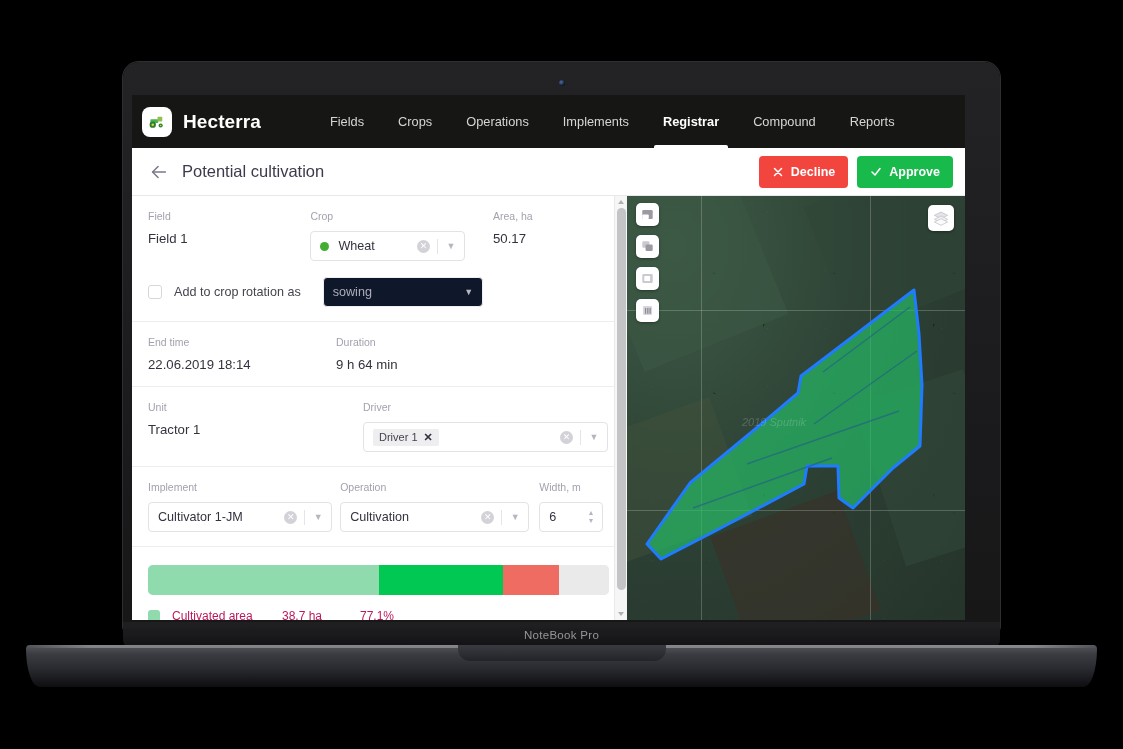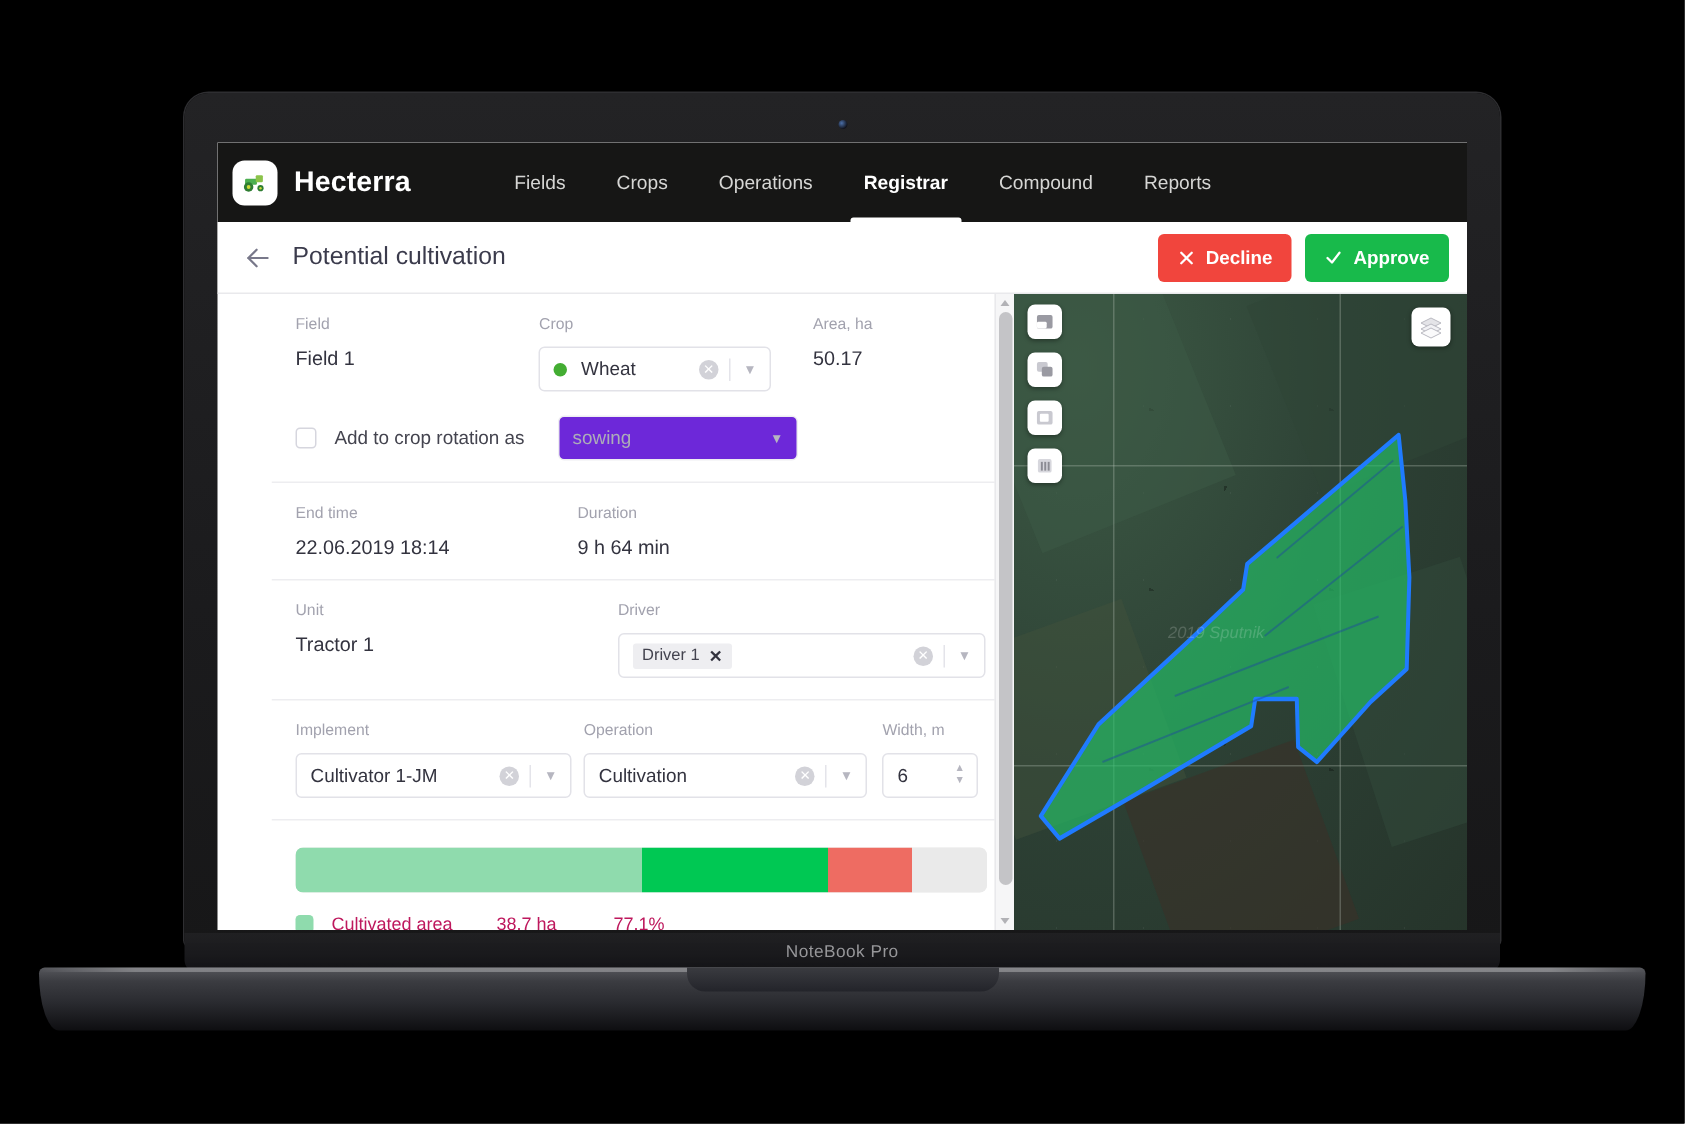--- a/index.html
+++ b/index.html
@@ -19,21 +19,21 @@
     background: linear-gradient(180deg,#232325 0%, #1b1b1d 60%, #171718 100%);
     border-radius: 16px 16px 4px 4px;
     box-shadow: 0 0 0 1px #2e2e31, 0 18px 40px rgba(0,0,0,.8);
   }
   .webcam {
     position: absolute; left: 50%; top: 18px; transform: translateX(-50%);
     width: 6px; height: 6px; border-radius: 50%;
     background: radial-gradient(circle at 35% 35%, #4b6fa8, #11131c 70%);
   }
   .screen {
-    position: absolute; left: 145px; top: 95px;
+    position: absolute; left: 132px; top: 95px;
     width: 833px; height: 525px;
     background: #fff; overflow: hidden;
   }
   .lid-chin {
     position: absolute; left: 123px; top: 622px;
     width: 877px; height: 26px;
     background: linear-gradient(180deg,#202022,#16161a);
     border-radius: 0 0 8px 8px;
     display: flex; align-items: center; justify-content: center;
   }
@@ -91,21 +91,21 @@
     display: inline-flex; align-items: center; gap: 7px;
     height: 28px; padding: 16px 13px; border-radius: 4px; border: none;
     color: #fff; font-size: 12.5px; font-weight: 600; cursor: pointer;
     font-family: "Liberation Sans", sans-serif;
   }
   .btn.decline { background: #f1453d; margin-right: 9px; }
   .btn.approve { background: #18ba4b; }
   .btn svg { width: 12px; height: 12px; }
 
   
-  .body-split { display: flex; height: 424px; margin-left: 36px; }
+  .body-split { display: flex; height: 424px; }
   .form-pane {
     width: 495px; background: #fff; position: relative;
     overflow: hidden;
   }
   .form-scroll { padding: 0; }
 
   .sect { padding: 14px 18px 14px 16px; border-bottom: 1px solid #ededf0; }
   .row { display: flex; }
   .fld { display: flex; flex-direction: column; }
   .lbl { font-size: 10.5px; color: #a2a2ae; margin-bottom: 9px; }
@@ -122,21 +122,21 @@
     width: 13px; height: 13px; border-radius: 50%; background: #d2d2d8;
     color: #fff; font-size: 9px; line-height: 13px; text-align: center;
     margin-right: 7px; flex: 0 0 auto; cursor: pointer;
   }
   .sep { width: 1px; height: 15px; background: #e4e4ea; flex: 0 0 auto; }
   .chev {
     width: 26px; display: flex; align-items: center; justify-content: center;
     color: #b6b6c0; font-size: 9px; flex: 0 0 auto;
   }
 
-  .select.disabled { background: #6d28d9; border-color: #eeeef1; cursor: default; }
+  .select.disabled { background: #0f172a; border-color: #eeeef1; cursor: default; }
   .select.disabled .sv { color: #adadb8; }
 
   .checkrow { display: flex; align-items: center; margin-top: 16px; }
   .cbox {
     width: 14px; height: 14px; border: 1px solid #d6d6de; border-radius: 3px;
     background: #fff; cursor: pointer; flex: 0 0 auto;
   }
   .cbox-lbl { font-size: 12.6px; color: #44444f; margin-left: 12px; }
 
   .tag {
@@ -231,20 +231,21 @@
             <circle cx="16" cy="17" r="2.6" fill="#2e7d32"></circle>
             <circle cx="16" cy="17" r="1" fill="#cddc39"></circle>
           </svg>
         </div>
         <div class="brand-name">Hecterra</div>
       </div>
       <div class="navlinks">
         <div class="navlink">Fields</div>
         <div class="navlink">Crops</div>
         <div class="navlink">Operations</div>
+        <div class="navlink">Implements</div>
         <div class="navlink active">Registrar</div>
         <div class="navlink">Compound</div>
         <div class="navlink">Reports</div>
       </div>
     </div>
 
     <div class="subbar">
       <svg class="back-arrow" viewBox="0 0 24 24" fill="none" stroke="currentColor" stroke-width="1.6" stroke-linecap="round" stroke-linejoin="round">
         <path d="M19 12H5"></path>
           <path d="M11 18l-6-6 6-6"></path>

